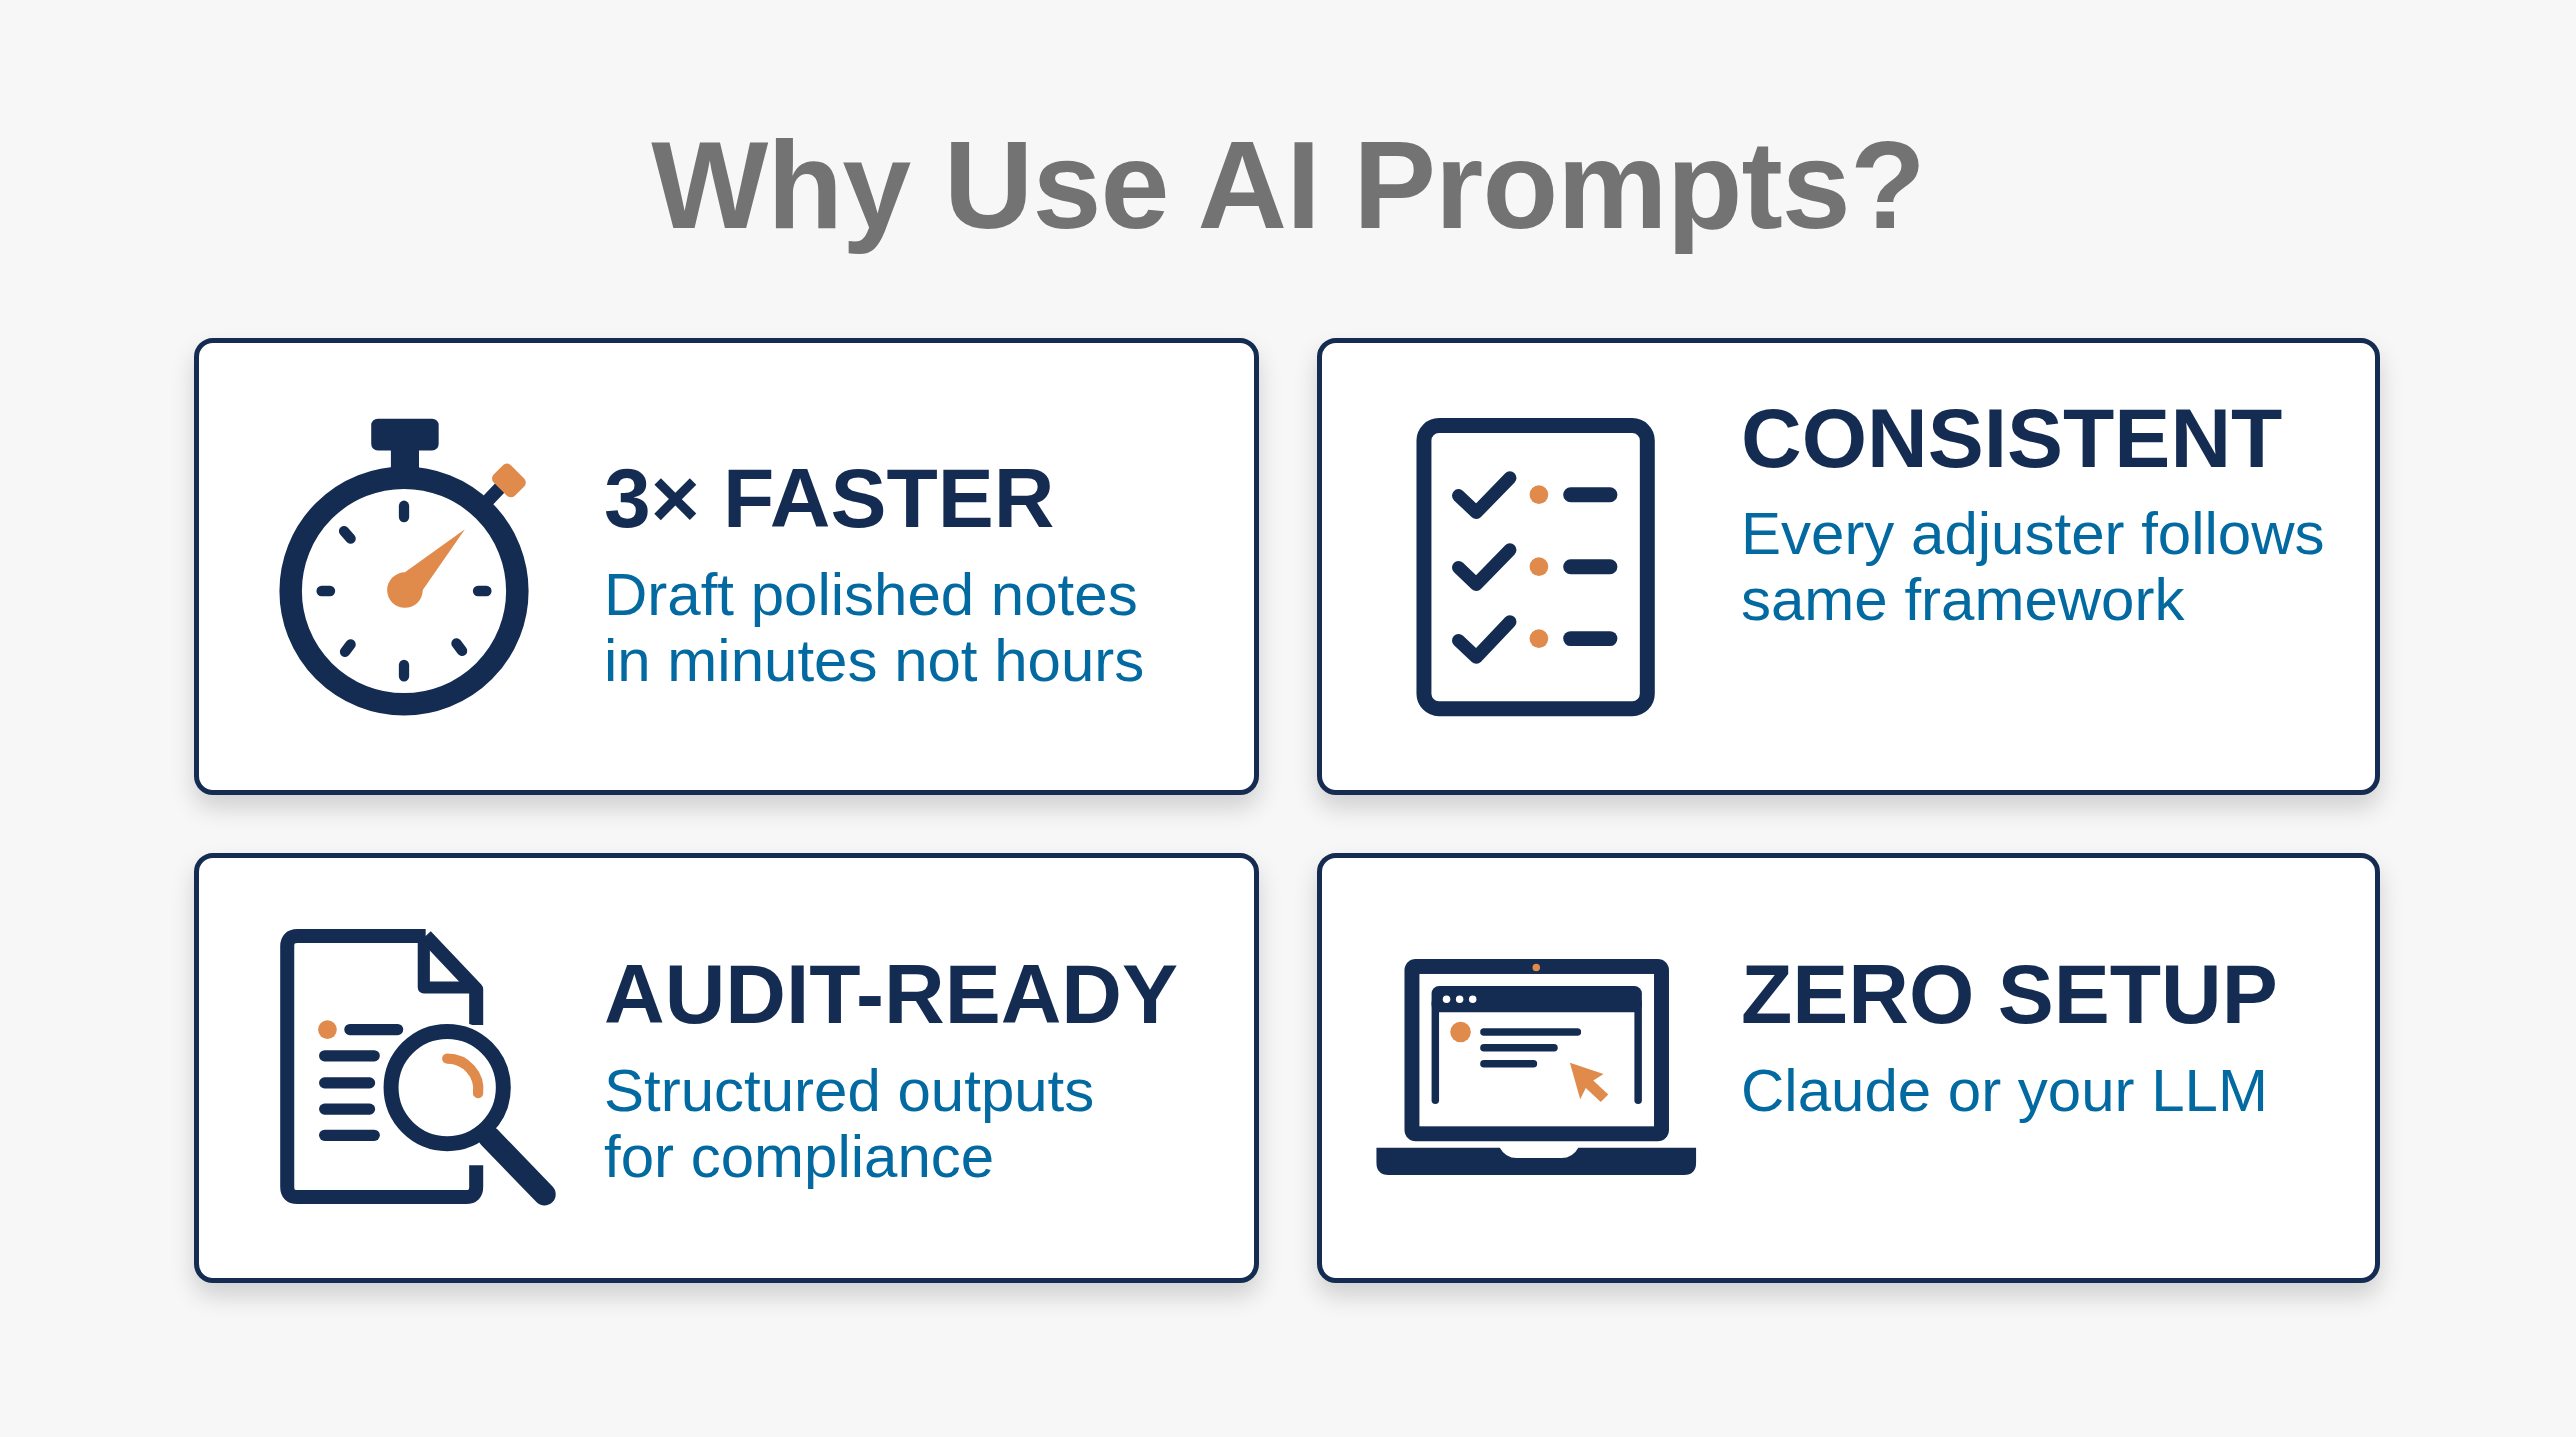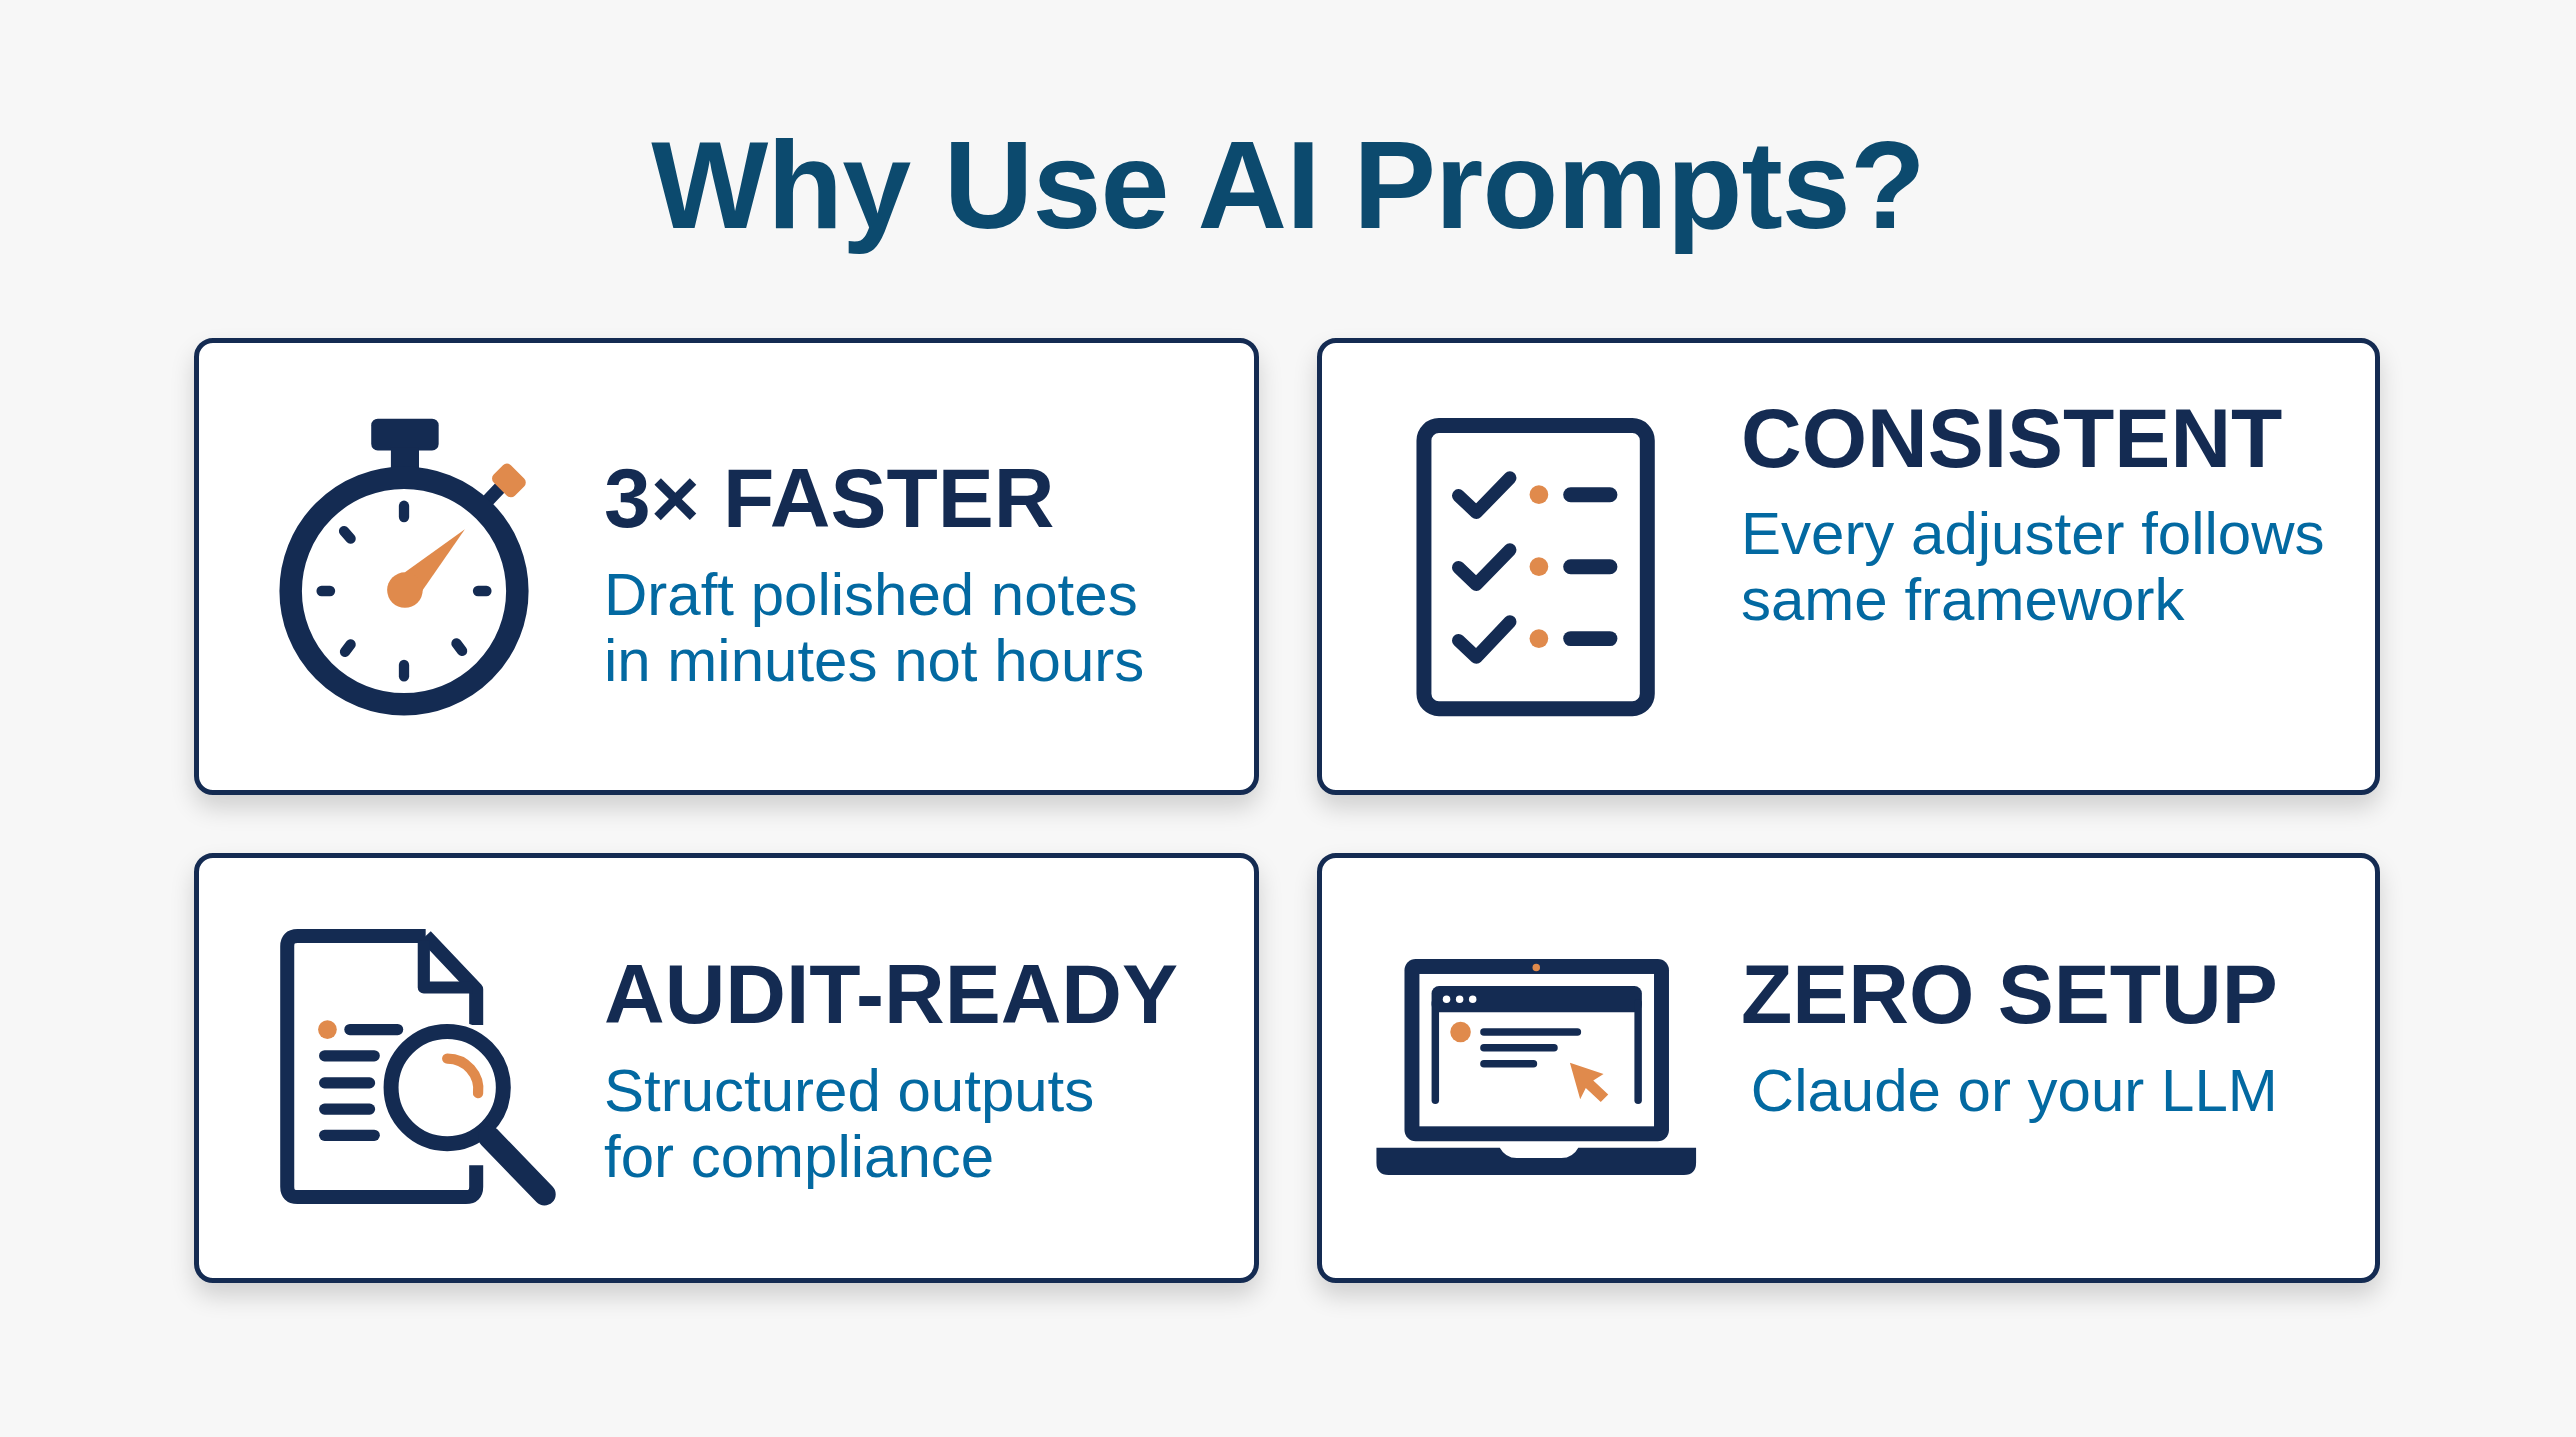--- a/index.html
+++ b/index.html
@@ -5,21 +5,21 @@
   html, body { margin: 0; padding: 0; }
   body {
     width: 2576px; height: 1438px; position: relative; overflow: hidden;
     background: #F7F7F7;
     font-family: "Liberation Sans", sans-serif;
     color: #142B52;
   }
   .title {
     position: absolute; left: 0; width: 2576px; top: 110px;
     text-align: center; font-size: 124px; font-weight: bold;
-    line-height: 150px; color: #0c4a6e; letter-spacing: -0.9px; margin: 0;
+    line-height: 150px; color: #737373; letter-spacing: -0.9px; margin: 0;
   }
   .card {
     position: absolute; box-sizing: border-box;
     background: #FFFFFF;
     border: 5.6px solid #142B52;
     border-radius: 19px;
     box-shadow: 0 13px 24px rgba(0,0,0,0.16);
   }
   .c1 { left: 194px; top: 338px; width: 1065px; height: 457px; }
   .c2 { left: 1317px; top: 338px; width: 1063px; height: 457px; }
@@ -133,18 +133,18 @@
   <circle cx="1641" cy="1034" r="4" fill="#E08A4C"></circle>
   <circle cx="1560" cy="1103" r="11" fill="#E08A4C"></circle>
   <g stroke="#142B52" stroke-width="8" stroke-linecap="round">
     <line x1="1585" y1="1103" x2="1685" y2="1103"></line>
     <line x1="1585" y1="1120" x2="1660" y2="1120"></line>
     <line x1="1585" y1="1137" x2="1638" y2="1137"></line>
   </g>
   <path d="M 1677 1136 L 1713 1148 L 1702 1155 L 1718 1170 L 1710 1178 L 1694 1163 L 1688 1175 Z" fill="#E08A4C"></path>
   <path d="M 1470 1227 L 1602 1227 Q 1608 1238 1620 1238 L 1668 1238 Q 1680 1238 1686 1227 L 1812 1227 L 1812 1243 Q 1812 1256 1799 1256 L 1483 1256 Q 1470 1256 1470 1243 Z" fill="#142B52"></path>
 </svg>
-<div class="text" style="left:1741px; top:947px;text-align:right;">
+<div class="text" style="left:1741px; top:947px;">
   <span class="heading">ZERO SETUP</span>
   <div style="height:17px;"></div>
   <span class="body-line">Claude or your LLM</span>
 </div>
 
 
 </body></html>

